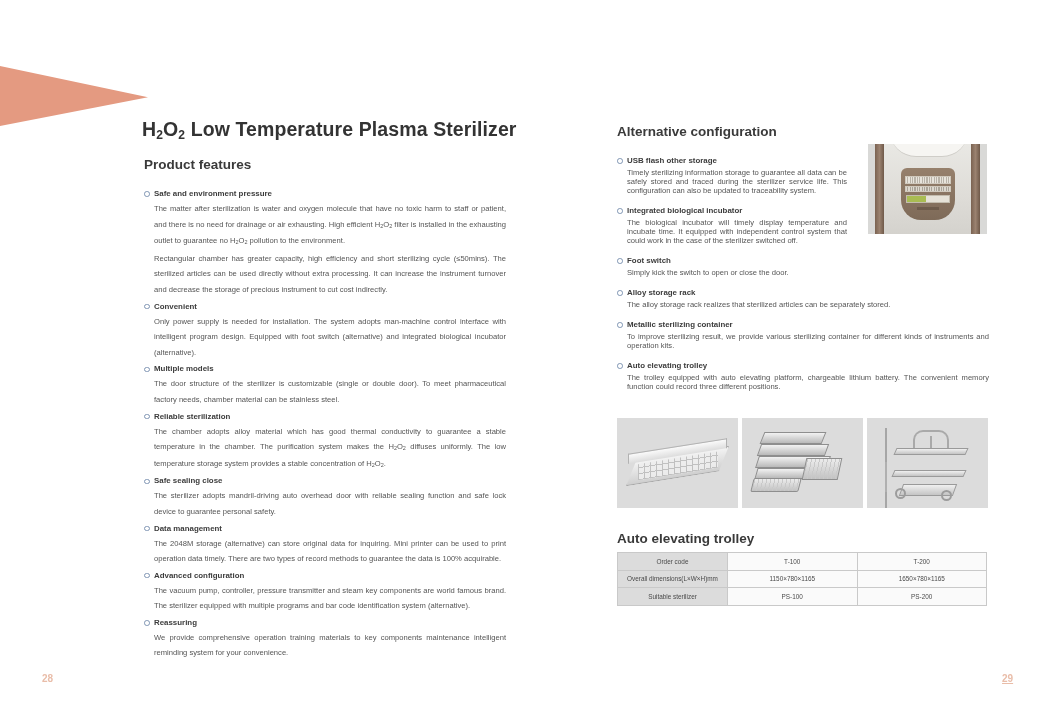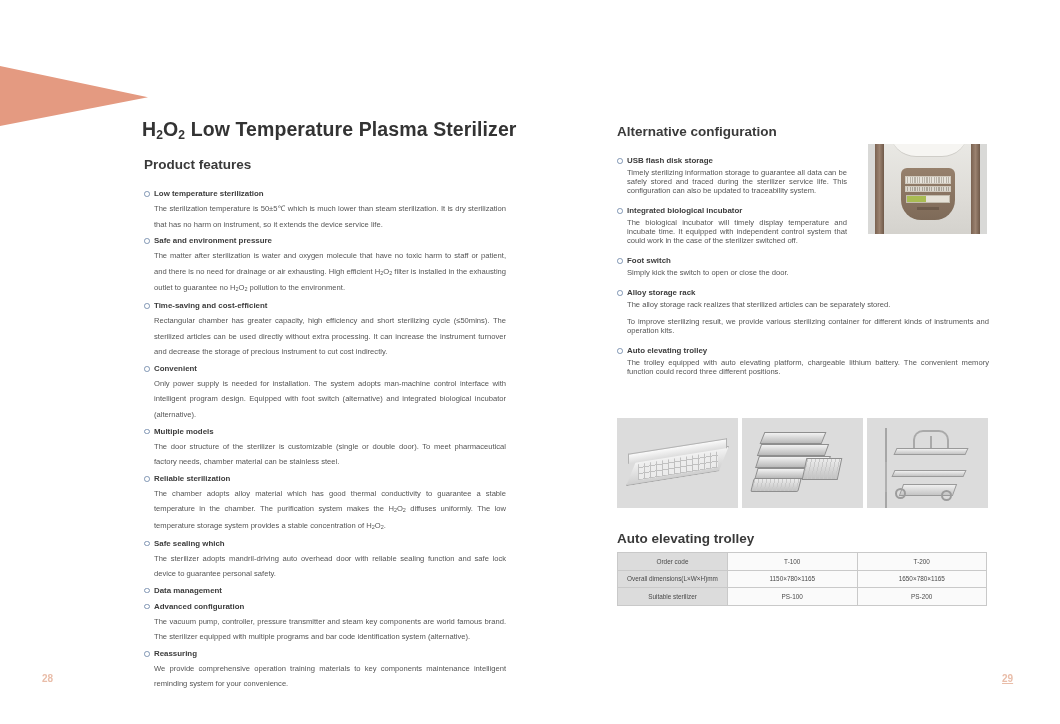--- a/index.html
+++ b/index.html
@@ -300,93 +300,90 @@
 
   <h1 class="main-title">
     <span>H</span><sub>2</sub><span>O</span><sub>2</sub><span> Low Temperature Plasma Sterilizer</span>
   </h1>
 
   <div class="col-left">
     <div class="section-heading">Product features</div>
 
     <ul class="feature-list">
 
-      <li class="feature-item">
-        <div class="feat-title">Low temperature sterilization</div>
-        <div class="feat-body">The sterilization temperature is 50±5℃  which is much lower than steam sterilization. It is dry sterilization that has no harm on instrument, so it extends the device service life.</div>
-      </li>
 
       <li class="feature-item">
         <div class="feat-title">Safe and environment pressure</div>
         <div class="feat-body"><span>The matter after sterilization is water and oxygen molecule that have no toxic harm to staff or patient, and there is no need for drainage or air exhausting.  High efficient H</span><sub>2</sub><span>O</span><sub>2</sub><span> filter is installed in the exhausting outlet to guarantee no H</span><sub>2</sub><span>O</span><sub>2</sub><span> pollution to the environment.</span></div>
       </li>
 
       <li class="feature-item">
-        <div class="feat-title">Time-saving and cost-efficient</div>
         <div class="feat-body">Rectangular chamber has greater capacity, high efficiency and short sterilizing cycle (≤50mins). The sterilized articles can be used directly without extra processing. It can increase the instrument turnover and decrease the storage of precious instrument to cut cost indirectly.</div>
       </li>
 
       <li class="feature-item">
         <div class="feat-title">Convenient</div>
         <div class="feat-body">Only power supply is needed for installation. The system adopts man-machine control interface with intelligent program design. Equipped with foot switch (alternative) and integrated biological incubator (alternative).</div>
       </li>
 
       <li class="feature-item">
         <div class="feat-title">Multiple models</div>
         <div class="feat-body">The door structure of the sterilizer is customizable (single or double door). To meet pharmaceutical factory needs, chamber material can be stainless steel.</div>
       </li>
 
       <li class="feature-item">
         <div class="feat-title">Reliable sterilization</div>
         <div class="feat-body"><span>The chamber adopts alloy material which has good thermal conductivity to guarantee a stable temperature in the chamber. The purification system makes the H</span><sub>2</sub><span>O</span><sub>2</sub><span> diffuses uniformly. The low temperature storage system provides a stable concentration of H</span><sub>2</sub><span>O</span><sub>2</sub><span>.</span></div>
       </li>
 
       <li class="feature-item">
-        <div class="feat-title">Safe sealing which</div>
+        <div class="feat-title">Safe sealing close</div>
         <div class="feat-body">The sterilizer adopts mandril-driving auto overhead door with reliable sealing function and safe lock device to guarantee personal safety.</div>
       </li>
 
       <li class="feature-item">
         <div class="feat-title">Data management</div>
+        <div class="feat-body">The 2048M storage (alternative) can store original data for inquiring. Mini printer can be used to print operation data timely. There are two types of record methods to guarantee the data is 100% acquirable.</div>
       </li>
 
       <li class="feature-item">
         <div class="feat-title">Advanced configuration</div>
         <div class="feat-body">The vacuum pump, controller, pressure transmitter and steam key components are world famous brand. The sterilizer equipped with multiple programs and bar code identification system (alternative).</div>
       </li>
 
       <li class="feature-item">
         <div class="feat-title">Reassuring</div>
         <div class="feat-body">We provide comprehensive operation training materials to key components maintenance intelligent reminding system for your convenience.</div>
       </li>
 
     </ul>
   </div>
 
   <div class="col-right">
     <div class="section-heading">Alternative configuration</div>
 
     <ul class="feature-list">
       <li class="feature-item">
-        <div class="feat-title">USB flash disk storage</div>
+        <div class="feat-title">USB flash other storage</div>
         <div class="feat-body" style="width:230px">Timely sterilizing information storage to guarantee all data can be safely stored and traced during the sterilizer service life. This configuration can also be updated to traceability system.</div>
       </li>
       <li class="feature-item">
         <div class="feat-title">Integrated biological incubator</div>
         <div class="feat-body" style="width:230px">The biological incubator will timely display temperature and incubate time. It equipped with independent control system that could work in the case of the sterilizer switched off.</div>
       </li>
       <li class="feature-item">
         <div class="feat-title">Foot switch</div>
         <div class="feat-body" style="width:290px">Simply kick the switch to open or close the door.</div>
       </li>
       <li class="feature-item">
         <div class="feat-title">Alloy storage rack</div>
         <div class="feat-body">The alloy storage rack realizes that sterilized articles can be separately stored.</div>
       </li>
       <li class="feature-item">
+        <div class="feat-title">Metallic sterilizing container</div>
         <div class="feat-body">To improve sterilizing result, we provide various sterilizing container for different kinds of instruments and operation kits.</div>
       </li>
       <li class="feature-item">
         <div class="feat-title">Auto elevating trolley</div>
         <div class="feat-body">The trolley equipped with auto elevating platform, chargeable lithium battery. The convenient memory function could record three different positions.</div>
       </li>
     </ul>
   </div>
 
   <div class="photo-main">

